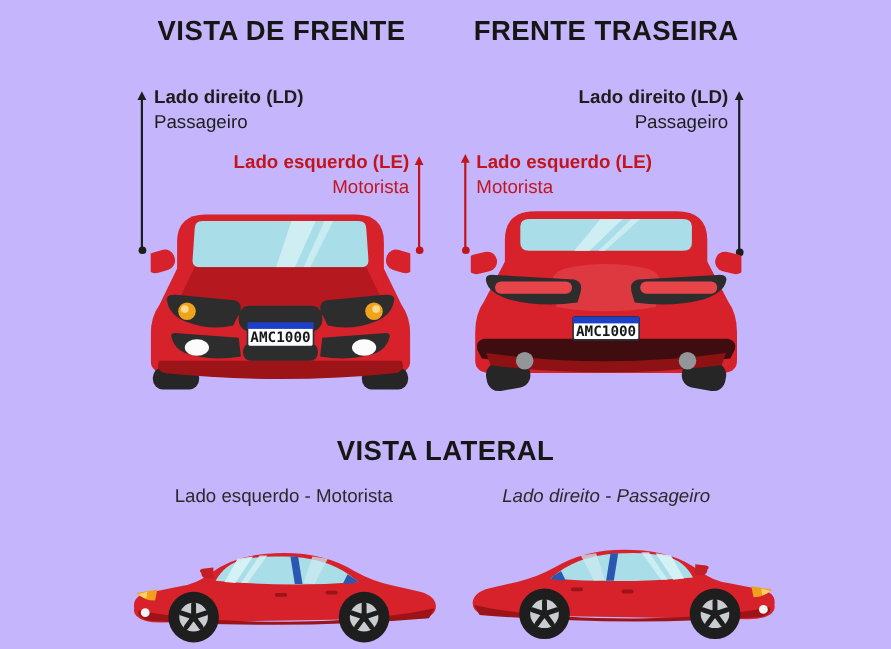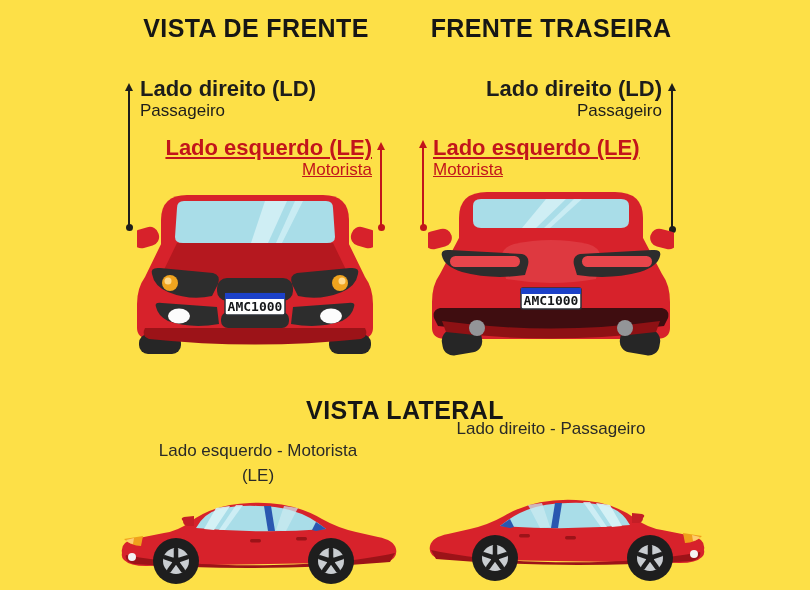--- a/index.html
+++ b/index.html
@@ -1,26 +1,26 @@
 <!DOCTYPE html>
 <html><head>
 <meta charset="utf-8">
 <style>
   html,body{margin:0;padding:0;background:#fff;}
   #canvas{
-    position:relative;width:810px;height:590px;background:#fde047;
+    position:relative;width:810px;height:590px;background:#c4b5fd;
     font-family:"Liberation Sans",sans-serif;color:#1d1d1b;overflow:hidden;
   }
   .abs{position:absolute;}
   .view-title{
     font-size:25px;font-weight:bold;letter-spacing:.4px;text-align:center;color:#161615;
   }
-  .lbl-bold{font-size:22px;font-weight:bold;line-height:20px;}
+  .lbl-bold{font-size:17px;font-weight:bold;line-height:20px;}
   .lbl-sub{font-size:17px;line-height:19px;margin-top:2px;}
-  .red-txt{color:#c2151b;text-decoration:underline;}
+  .red-txt{color:#c2151b;}
   .ta-r{text-align:right;}
   .lat-label{font-size:17px;line-height:25px;text-align:center;color:#2a2a28;}
   
   .vline{position:absolute;width:2px;}
   .vline.black{background:#1d1d1b;color:#1d1d1b;}
   .vline.red{background:#c2151b;color:#c2151b;}
   .vline .arrow-up{
     position:absolute;top:-3px;left:-3px;width:0;height:0;
     border-left:4px solid transparent;border-right:4px solid transparent;
     border-bottom:8px solid currentColor;
@@ -162,23 +162,22 @@
       <rect x="93" y="106" width="60" height="21" rx="2" fill="#ffffff" stroke="#2c3038" stroke-width="1.5"></rect>
       <rect x="93" y="106" width="60" height="6" fill="#1c41c8"></rect>
       <text x="123" y="123" text-anchor="middle" font-family="DejaVu Sans Mono, monospace" font-size="13" font-weight="bold" fill="#15171a">AMC1000</text>
     </g>
   </svg>
 
   <div class="abs view-title" style="left:0;top:396px;width:810px;">VISTA LATERAL</div>
 
   <div class="abs lat-label" style="left:116px;top:438px;width:284px;">
     <div>Lado esquerdo - Motorista</div>
-    <div>(LE)</div>
-  </div>
-  <div class="abs lat-label" style="left:409px;top:416px;width:284px;">
+  </div>
+  <div class="abs lat-label" style="left:409px;top:438px;width:284px;font-style:italic;">
     <div>Lado direito - Passageiro</div>
   </div>
 
   <svg class="abs" style="left:110px;top:496px;" width="312" height="95" viewBox="0 0 312 95">
     <g id="sidecar">
 
       <path d="M12 57 Q10 46 24 43 L54 37 Q68 35 80 26 Q104 8 140 7 Q182 5 212 23 Q228 32 246 36 L268 41 Q284 44 286 53 Q288 62 277 66 L36 70 Q20 70 14 64 Q11 61 12 57 Z" fill="#d7222b"></path>
 
       <path d="M16 59 C90 74 220 72 285 57 L280 66 Q150 77 24 68 Q14 65 16 59 Z" fill="#9c1318"></path>
 

